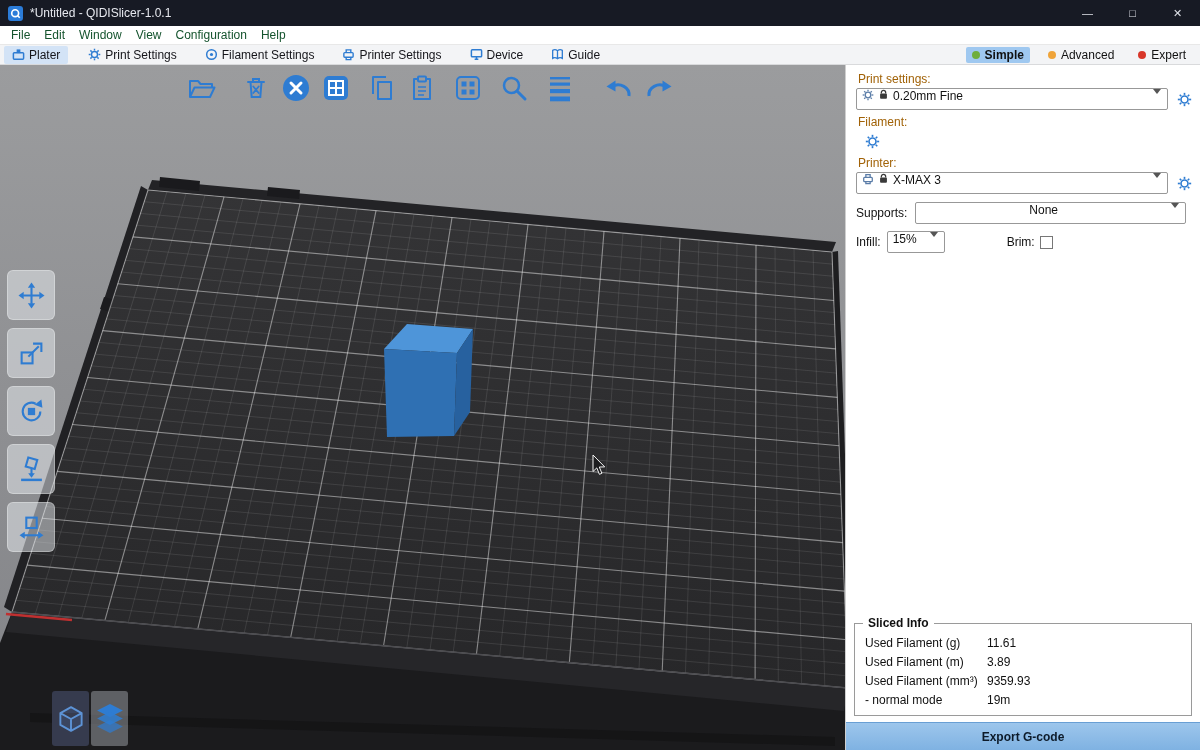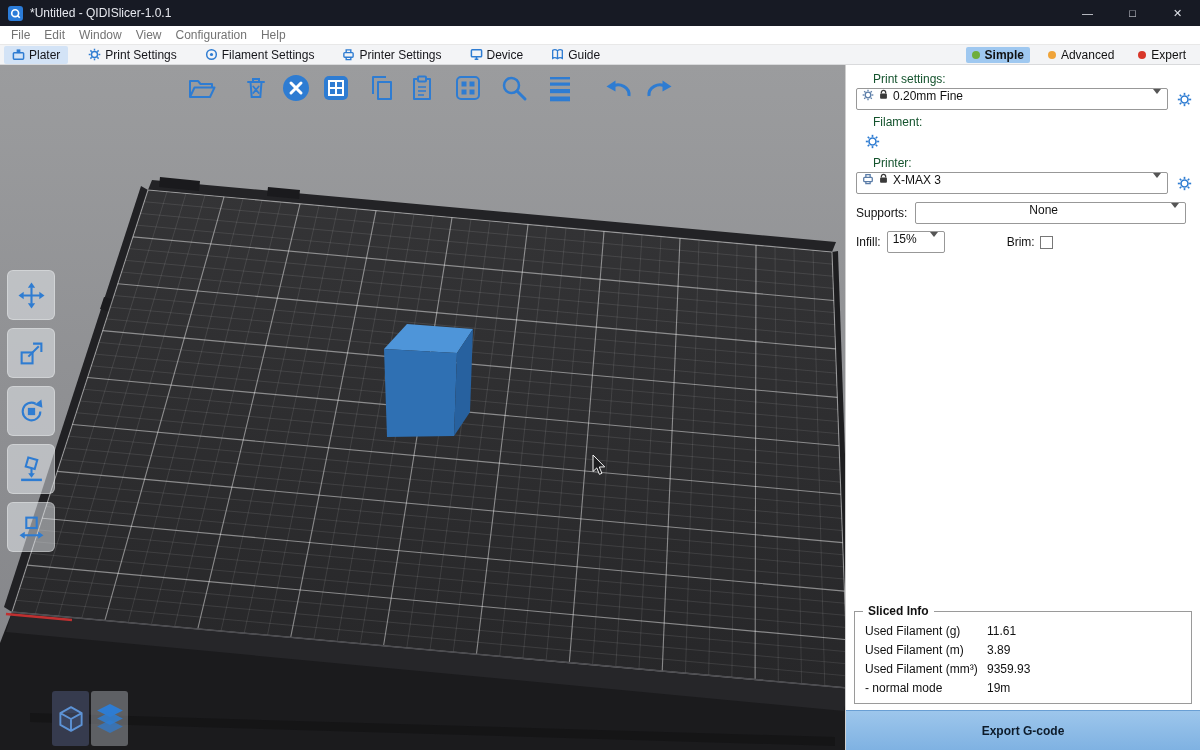--- a/index.html
+++ b/index.html
@@ -11,21 +11,21 @@
   .app-logo { width:15px; height:15px; background:#2b7cd9; border-radius:3px; margin:0 7px 0 8px;
               display:flex; align-items:center; justify-content:center; }
   .win-title { font-size:12px; }
   .win-controls { margin-left:auto; display:flex; height:26px; }
   .winbtn { width:45px; height:26px; display:flex; align-items:center; justify-content:center;
             color:#dfe2e8; font-size:11px; cursor:default; }
 
   
   .menubar { height:19px; background:#ffffff; display:flex; align-items:center; padding-left:4px;
              border-bottom:1px solid #e8e8e8; }
-  .menu-item { padding:2px 7px; color:#737373; }
+  .menu-item { padding:2px 7px; color:#14532d; }
 
   
   .tabbar { height:20px; background:#f3f4f6; display:flex; align-items:center; padding-left:4px;
             border-bottom:1px solid #d9dadc; }
   .tab { display:flex; align-items:center; gap:4px; padding:1px 8px; height:18px; margin-right:12px;
          color:#15151a; border-radius:2px; }
   .tab.selected { background:#d3e3f6; }
   .tab .tic { color:#2e7cd2; display:flex; }
   .modes { margin-left:auto; margin-right:8px; display:flex; align-items:center; gap:12px; }
   .mode { display:flex; align-items:center; gap:5px; padding:1px 6px; border-radius:2px; }
@@ -54,41 +54,41 @@
           color:#2e7cd2; }
 
   .view-toggles { position:absolute; left:52px; top:626px; display:flex; gap:2px; }
   .vbtn { width:37px; height:55px; display:flex; align-items:center; justify-content:center; border-radius:3px; }
   .vbtn.sel { background:#363b4e; }
   .vbtn.unsel { background:rgba(222,227,234,0.35); }
 
   
   .sidebar { width:355px; height:685px; background:#fff; border-left:1px solid #cfcfcf;
              display:flex; flex-direction:column; padding-top:5px; }
-  .sb-label { padding:2px 27px 2px; color:#14532d; }
+  .sb-label { padding:2px 12px 2px; color:#a16207; }
   .combo-row { display:flex; align-items:center; padding:0 6px 0 10px; margin-bottom:3px; }
   .combo { flex:1; height:22px; border:1px solid #989898; border-radius:2px; background:#fff;
            display:flex; align-items:flex-start; padding:0 5px; gap:5px; }
   .combo .ctxt { flex:1; white-space:nowrap; overflow:hidden; }
   .arrow-dn { width:0; height:0; border-left:4px solid transparent; border-right:4px solid transparent;
               border-top:5px solid #555; margin-right:1px; }
   .gear-btn { width:20px; height:20px; margin-left:6px; display:flex; align-items:center;
               justify-content:center; color:#2e7cd2; }
   .swatch { width:15px; height:10px; border:1px solid #7a7a7a; }
   .lock { color:#3a3a3a; display:flex; }
   .cicon { color:#5b7da8; display:flex; }
   .inline-row { display:flex; align-items:center; padding:0 14px 0 10px; margin:5px 0 2px; }
   .spacer { flex:1; }
 
   .sliced { margin:10px 8px 6px; border:1px solid #9a9a9a; position:relative; padding:10px 8px 5px; }
   .sliced-legend { position:absolute; top:-8px; left:8px; background:#fff; padding:0 5px; font-weight:bold; }
   .si-row { display:grid; grid-template-columns:122px 1fr; line-height:19px; padding:0 2px; }
   .si-row:nth-child(6) .si-l { padding-left:4px;font-style:italic; }
 
-  .export-btn { height:40px; background:linear-gradient(#9dc6ec,#7fb2e2); border-top:1px solid #699fd4;
+  .export-btn { height:28px; background:linear-gradient(#9dc6ec,#7fb2e2); border-top:1px solid #699fd4;
                 display:flex; align-items:center; justify-content:center; font-weight:bold; color:#0d1b2a; }
 
   .chk { width:13px; height:13px; border:1px solid #777; background:#fff; margin-left:5px; }
 </style>
 </head>
 <body>
 
 <svg width="0" height="0" style="position:absolute" aria-hidden="true">
   <defs>
     <symbol id="sym-gear" viewBox="-9 -9 18 18">

